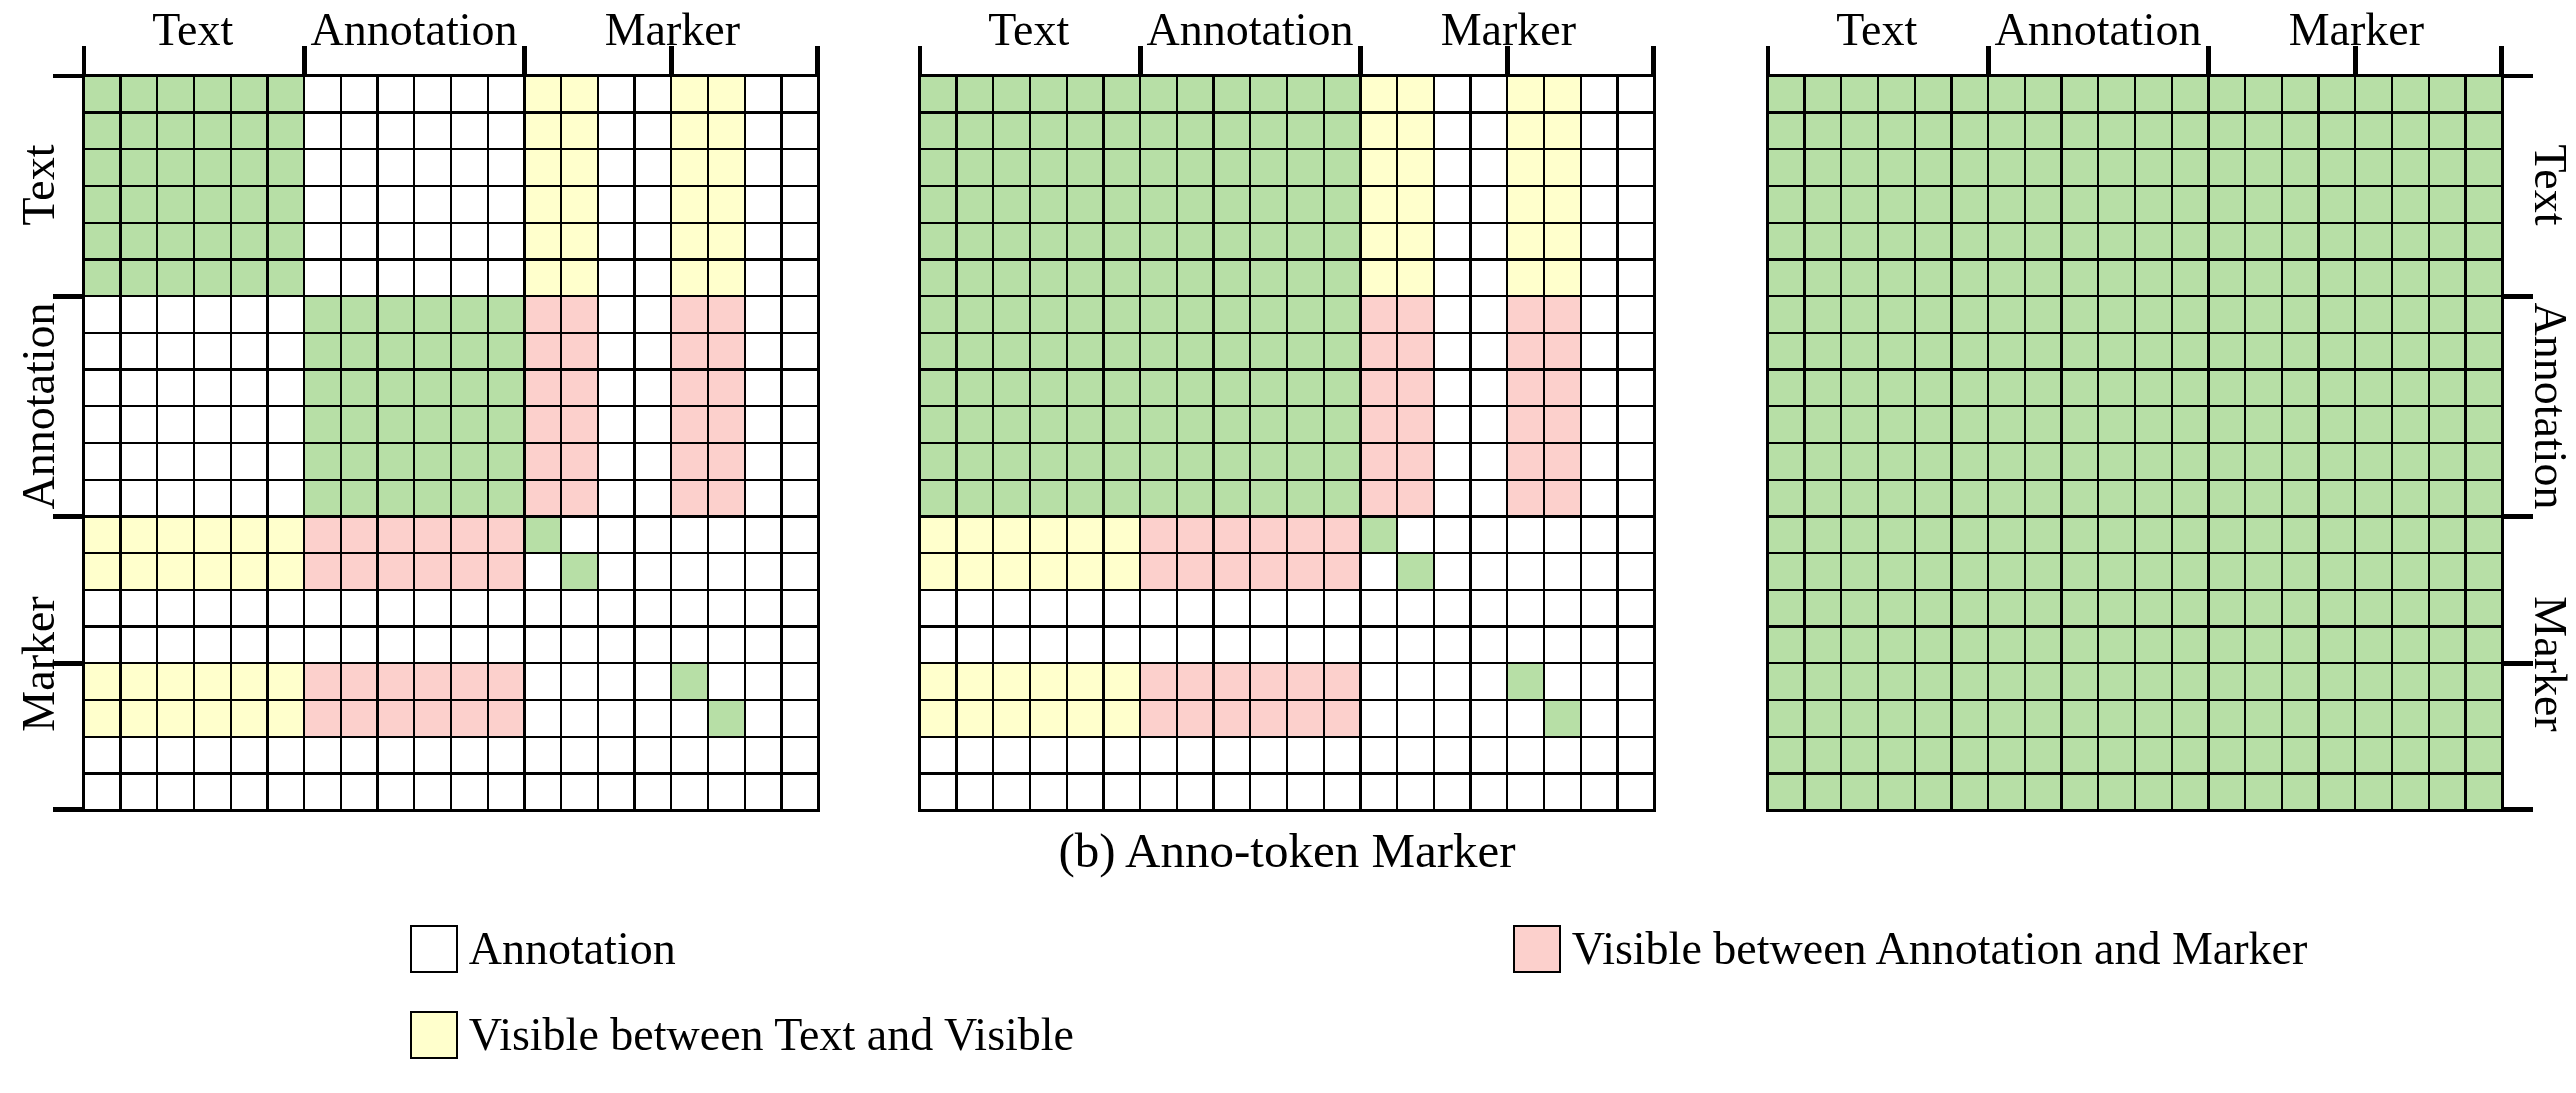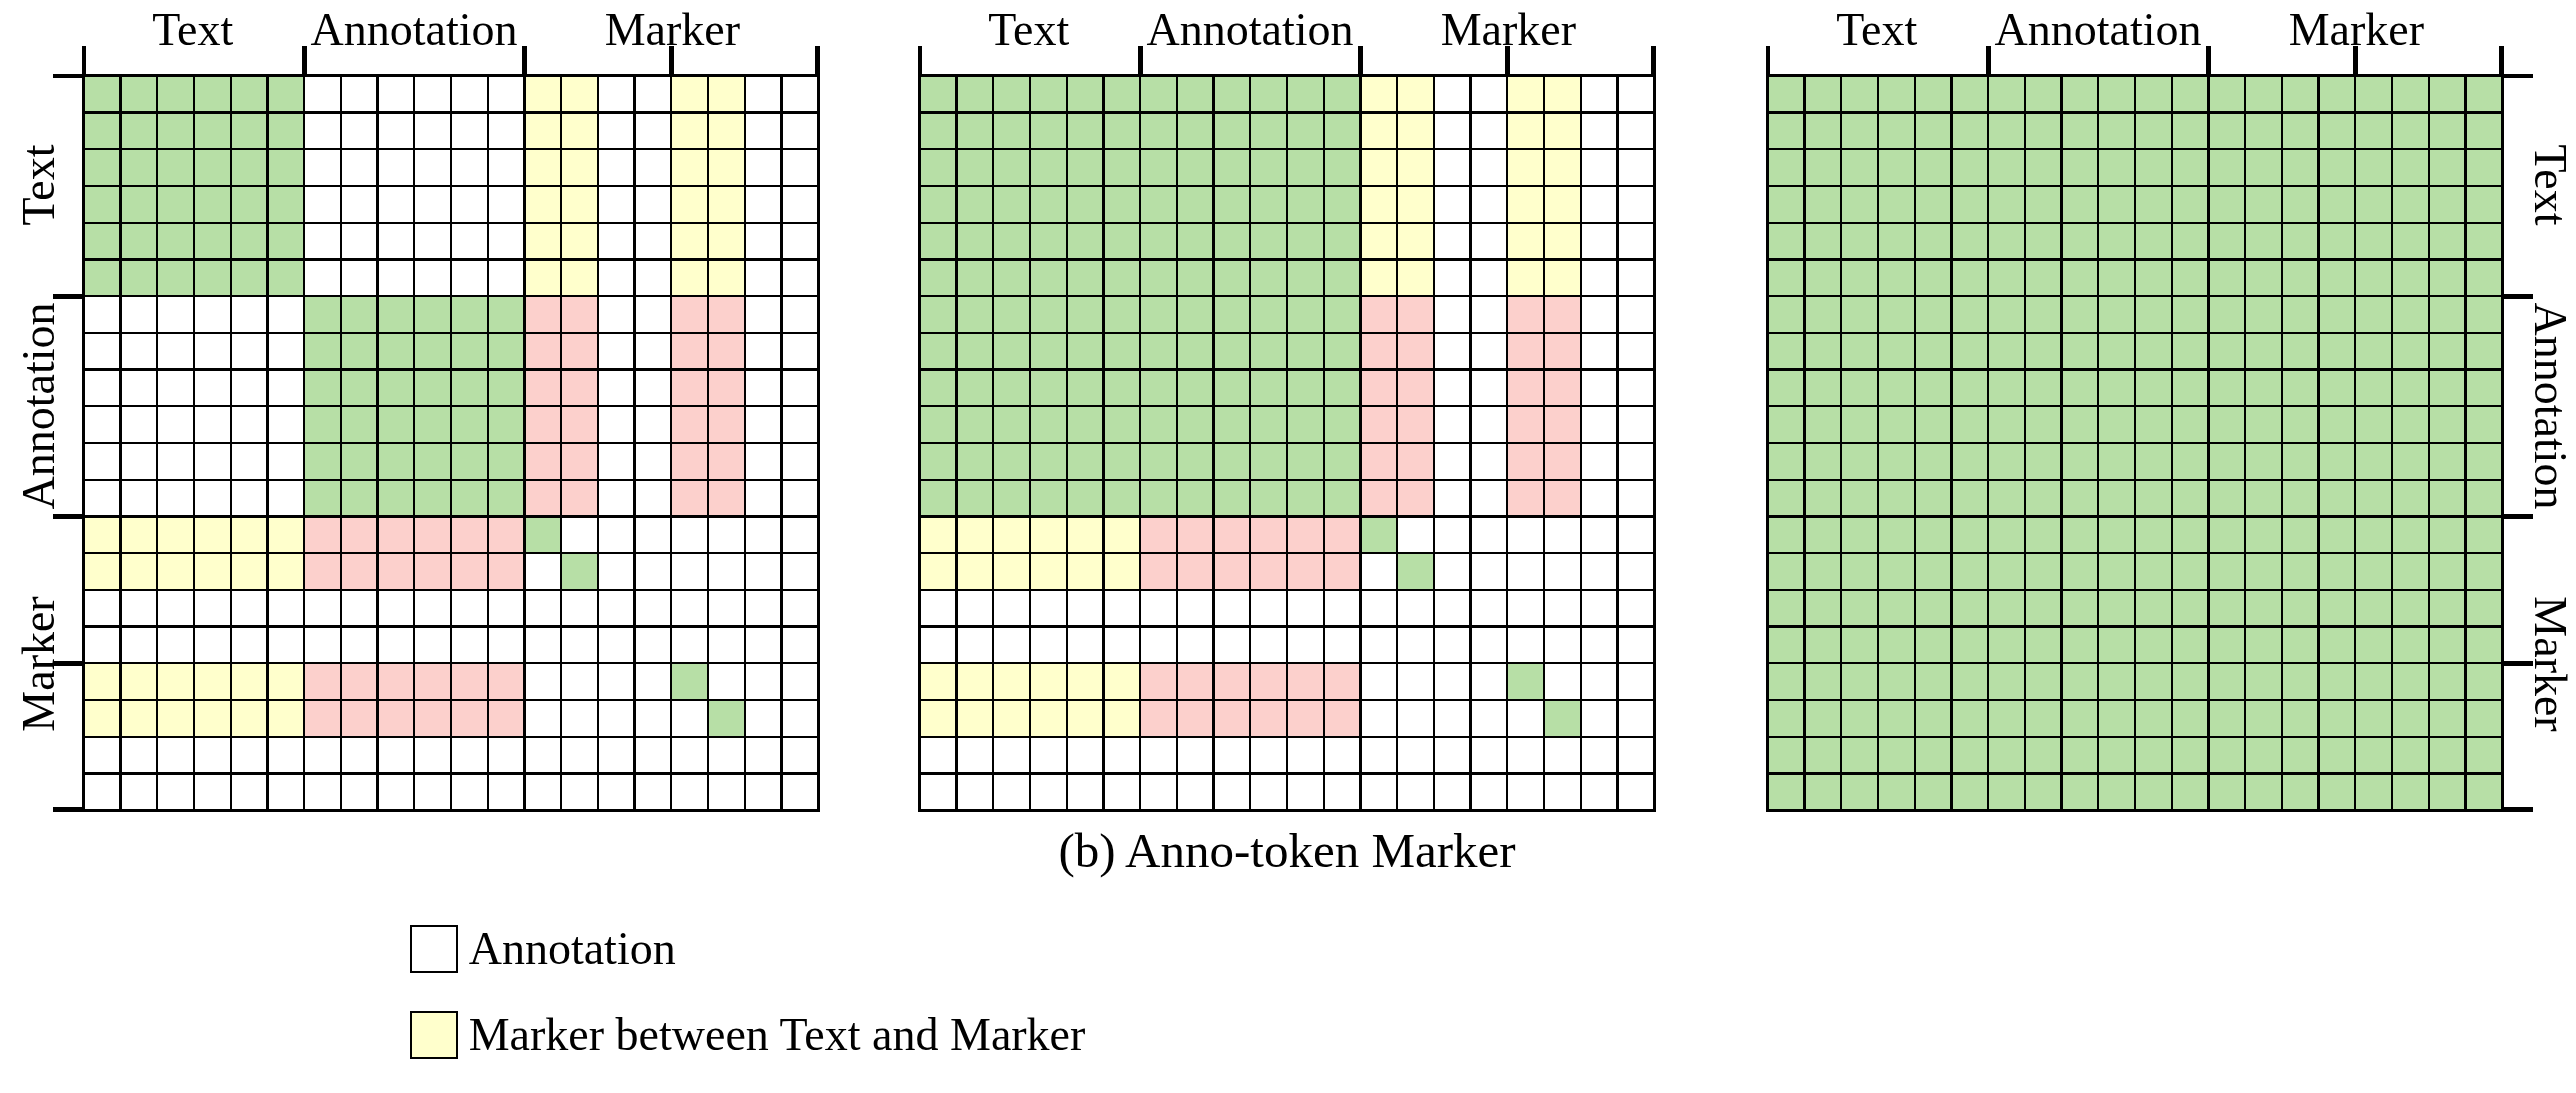--- a/index.html
+++ b/index.html
@@ -1300,17 +1300,21 @@
       <div class="tick tick-top" style="left: 733px;"></div>
       <div class="tick tick-right" style="top: 733px;"></div>
     </div>
 
   <div class="legend-entry" style="left:410px;top:925px">
     <span class="swatch" style="background: rgb(255, 255, 255);"></span>
     <span class="legend-label">Annotation</span>
   </div>
   <div class="legend-entry" style="left:410px;top:1011px">
     <span class="swatch" style="background: rgb(255, 255, 204);"></span>
-    <span class="legend-label">Marker between Text and Marker</span>
+    <span class="legend-label">Visible between Text and Visible</span>
+  </div>
+  <div class="legend-entry" style="left:1513px;top:925px">
+    <span class="swatch" style="background: rgb(252, 208, 204);"></span>
+    <span class="legend-label">Visible between Annotation and Marker</span>
   </div>
 
 </div>
 
 
 </body></html>

